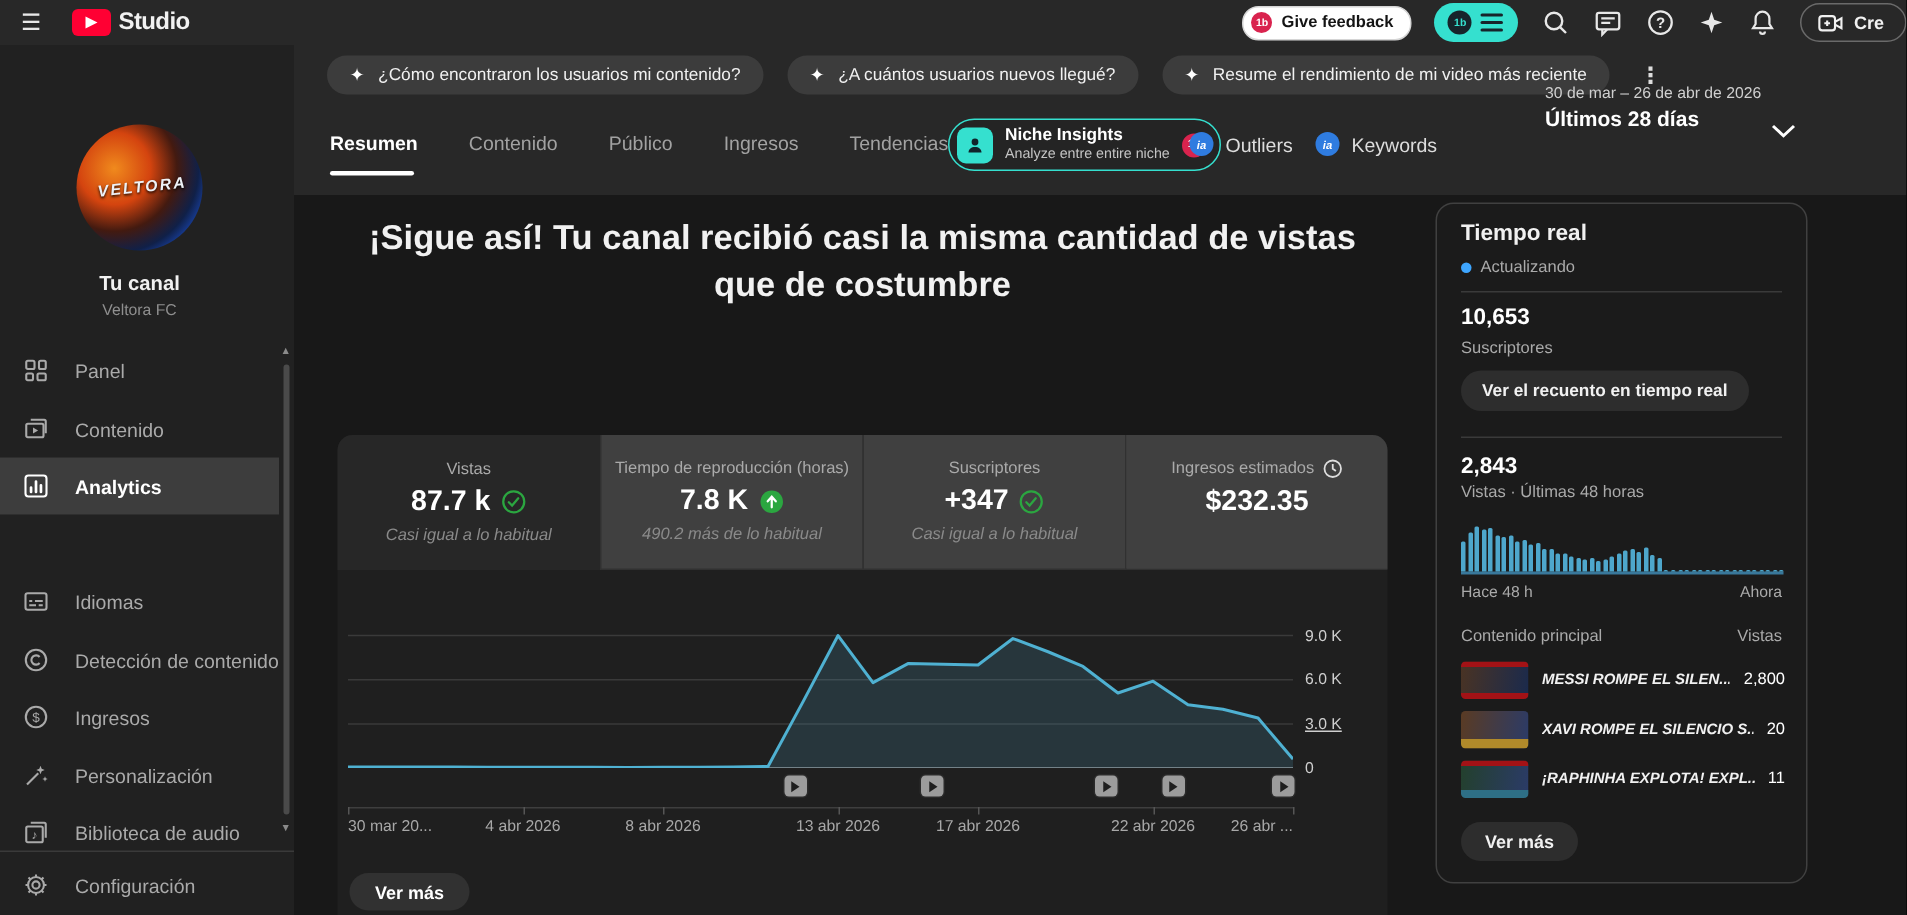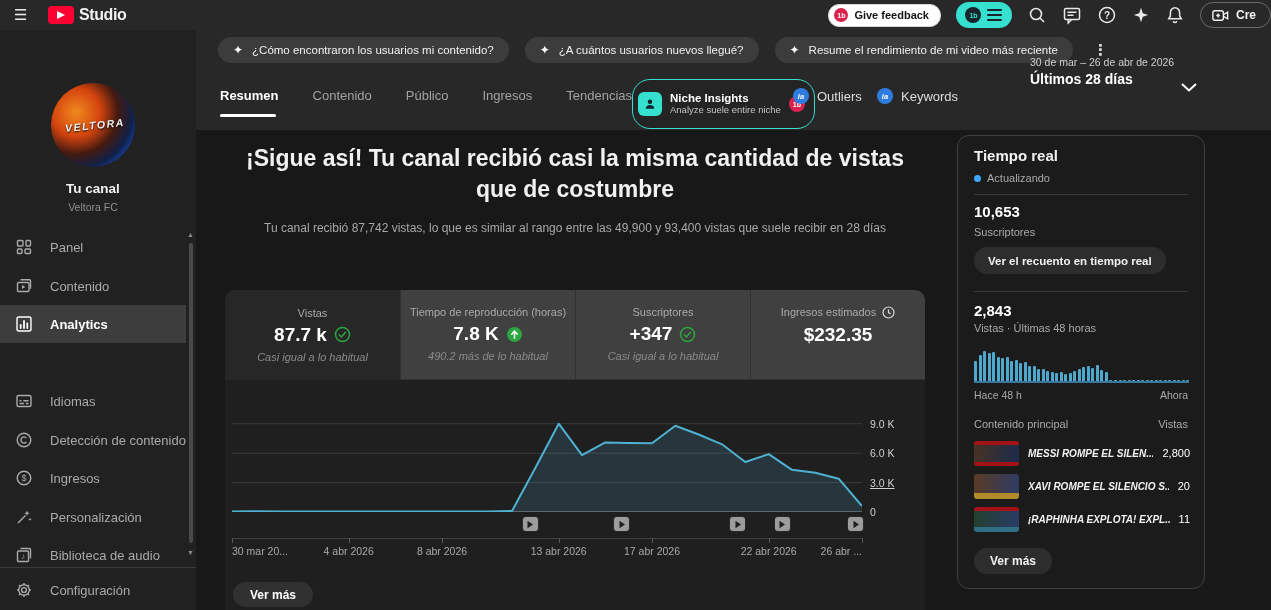--- a/index.html
+++ b/index.html
@@ -38,21 +38,21 @@
   
   .subheader{position:absolute;left:196px;top:30px;width:1075px;height:100px;background:#282828;}
   .chips{position:absolute;left:22px;top:7px;display:flex;gap:16px;align-items:center;}
   .chip{display:flex;align-items:center;gap:9px;background:#3c3c3c;height:26px;border-radius:14px;padding:0 15px;font-size:11.5px;color:#f1f1f1;white-space:nowrap;cursor:pointer;}
   .chip .sp{font-size:12px;color:#fff;}
   .chips-more{color:#ddd;font-size:15px;font-weight:bold;cursor:pointer;padding:0 4px;}
   .tabs-row{position:absolute;left:24px;top:58px;display:flex;gap:34px;}
   .tab{font-size:13px;color:#a2a2a2;cursor:pointer;white-space:nowrap;}
   .tab.active{color:#fff;font-weight:bold;}
   .tab-underline{position:absolute;left:24px;top:84px;width:56px;height:3px;background:#fff;border-radius:2px;}
-  .niche-btn{position:absolute;left:436px;top:49px;display:flex;align-items:center;gap:8px;border:1.5px solid #35e0cf;border-radius:18px;height:50px;padding:0 9px 0 5px;cursor:pointer;background:#242424;box-sizing:border-box;}
+  .niche-btn{position:absolute;left:436px;top:49px;display:flex;align-items:center;gap:8px;border:1.5px solid #35e0cf;border-radius:18px;height:35px;padding:0 9px 0 5px;cursor:pointer;background:#242424;box-sizing:border-box;}
   .niche-ic{width:24px;height:24px;border-radius:6px;background:#35e0cf;display:flex;align-items:center;justify-content:center;}
   .niche-txt{display:flex;flex-direction:column;line-height:1.15;}
   .niche-title{font-size:11.5px;font-weight:bold;color:#fff;}
   .niche-sub{font-size:9.5px;color:#c4c4c4;}
   .ext-tab{position:absolute;top:58px;display:flex;align-items:center;gap:8px;cursor:pointer;}
   .badge-blue{width:16px;height:16px;border-radius:50%;background:#2f7ce0;color:#fff;font-size:7.5px;font-weight:bold;font-style:italic;display:flex;align-items:center;justify-content:center;text-align:center;}
   .ext-tab span.lbl{font-size:13px;color:#ddd;}
   .daterange{position:absolute;left:834px;top:26px;width:170px;cursor:pointer;}
   .dr-range{font-size:10.5px;color:#cfcfcf;}
   .dr-preset{font-size:14px;font-weight:bold;color:#fff;margin-top:3px;}
@@ -278,21 +278,21 @@
 
     <div class="niche-btn">
       <span class="niche-ic">
         <svg width="16" height="16" viewBox="0 0 24 24">
             <circle cx="12" cy="8.5" r="3.4" fill="#10242b"></circle>
             <path d="M5.5 19 c0-3.6 2.9-5.6 6.5-5.6 s6.5 2 6.5 5.6" fill="#10242b"></path>
           </svg>
       </span>
       <span class="niche-txt">
         <span class="niche-title">Niche Insights</span>
-        <span class="niche-sub">Analyze suele entire niche</span>
+        <span class="niche-sub">Analyze entre entire niche</span>
       </span>
       <span class="badge-red" style="width:16px;height:16px;">1b</span>
     </div>
 
     <div class="ext-tab" style="left:597px">
       <span class="badge-blue">ia</span>
       <span class="lbl">Outliers</span>
     </div>
     <div class="ext-tab" style="left:681px">
       <span class="badge-blue">ia</span>
@@ -305,21 +305,20 @@
     </div>
     <div class="dr-chev">
       <svg width="18" height="11" viewBox="0 0 18 11">
           <path d="M2 2 l7 6.5 L16 2" stroke="#fff" stroke-width="2" fill="none"></path>
         </svg>
     </div>
   </div>
 
   <main class="main">
     <div class="headline">¡Sigue así! Tu canal recibió casi la misma cantidad de vistas que de costumbre</div>
-    <div class="subtitle">Tu canal recibió 87,742 vistas, lo que es similar al rango entre las 49,900 y 93,400 vistas que suele recibir en 28 días</div>
 
     <section class="summary-card">
       <div class="metric-row">
         <div class="metric selected">
           <span class="metric-label">Vistas</span>
           <span class="metric-value">
             <span>87.7 k</span>
             <svg width="17" height="17" viewBox="0 0 17 17">
                 <circle cx="8.5" cy="8.5" r="7" stroke="#2ba640" stroke-width="1.5" fill="none"></circle>
                 <path d="M5.2 8.8 l2.2 2.2 4.1-4.8" stroke="#2ba640" stroke-width="1.5" fill="none" stroke-linecap="round"></path>

